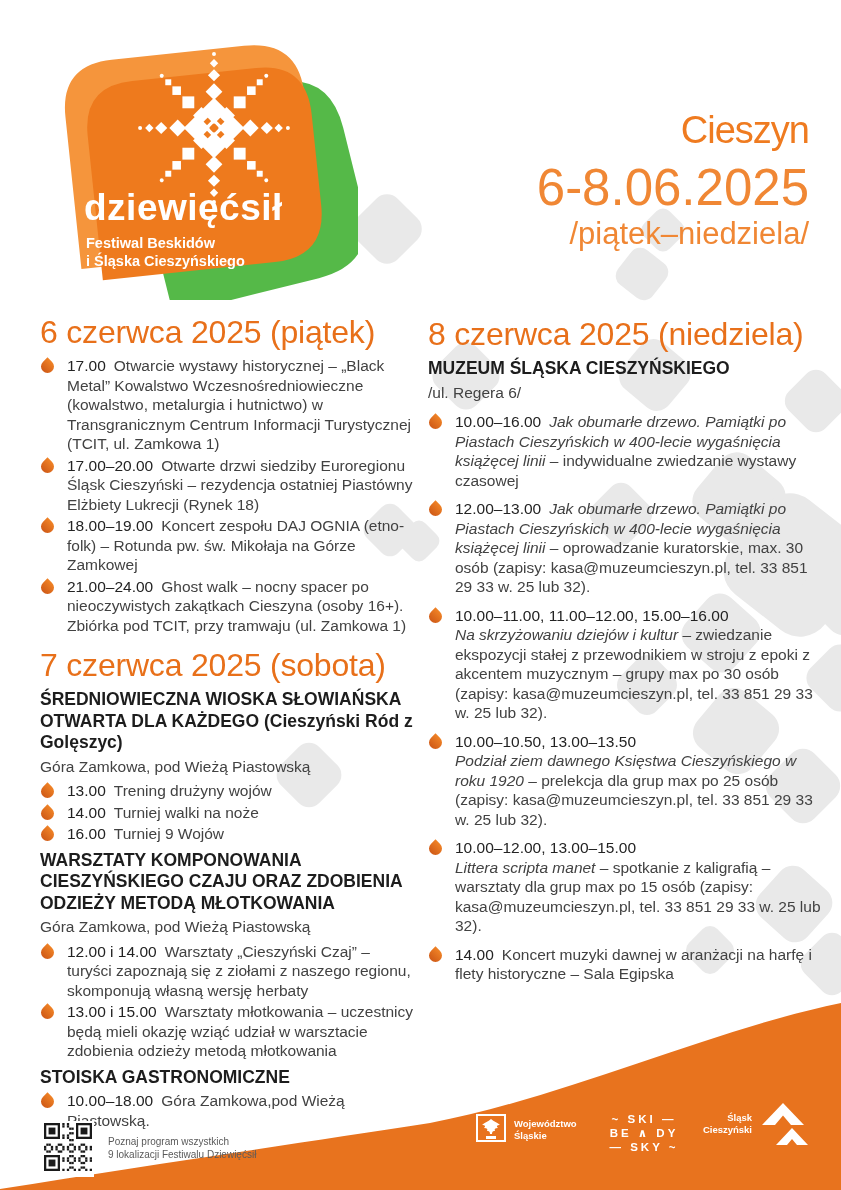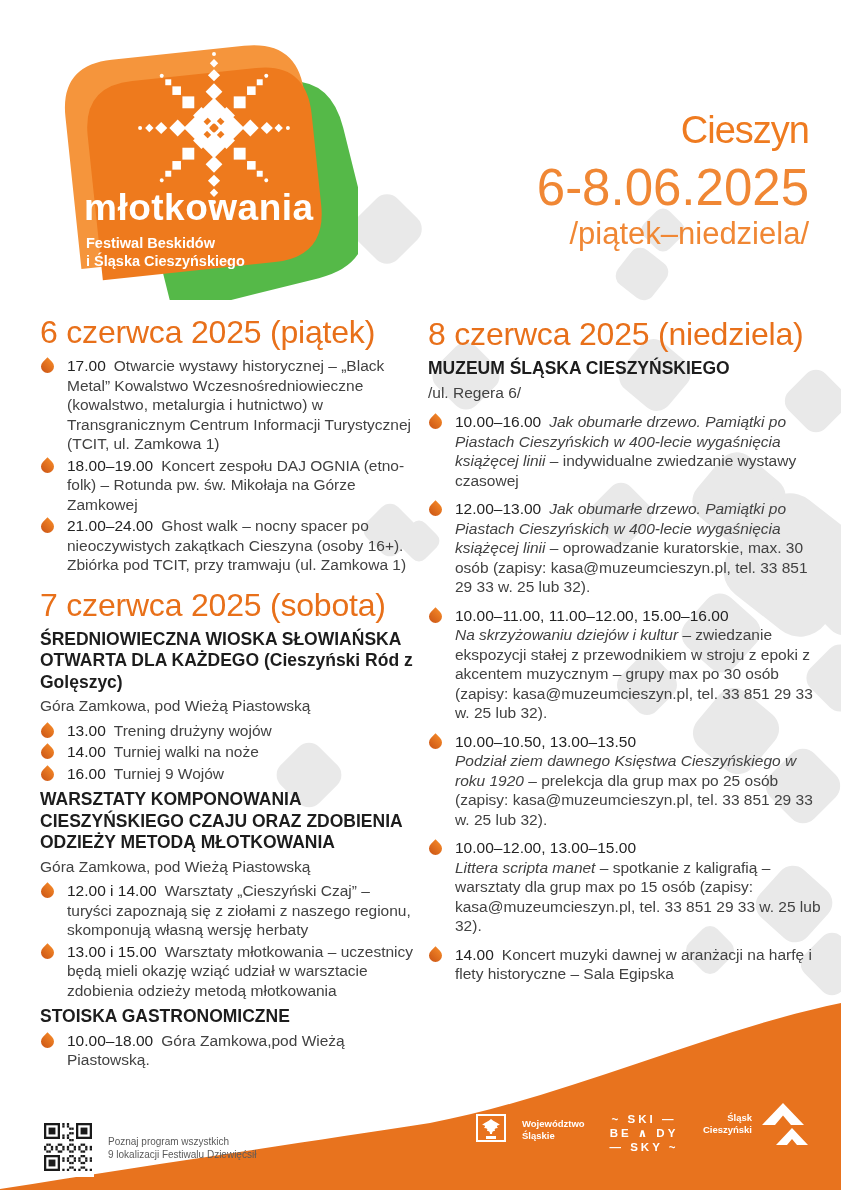--- a/index.html
+++ b/index.html
@@ -38,21 +38,21 @@
   .item em{font-style:italic;}
 
   
   .band{position:absolute;left:0;bottom:0;width:841px;height:200px;z-index:2;}
   .band svg{display:block;}
 
   
   .qr-wrap{position:absolute;left:42px;top:1121px;z-index:4;background:#fff;padding:2px;}
   .qr-caption{position:absolute;left:108px;top:1135px;z-index:4;font-size:10px;line-height:13px;color:#5a5a5a;}
   .partner{position:absolute;z-index:4;color:#fff;}
-  .p-wojewodztwo{left:476px;top:1114px;display:flex;align-items:center;gap:16px;}
+  .p-wojewodztwo{left:476px;top:1114px;display:flex;align-items:center;gap:8px;}
   .p-woj-label{font-size:9.5px;font-weight:700;line-height:12px;}
   .p-beskidy{left:596px;top:1112px;width:96px;text-align:center;font-size:11.5px;font-weight:700;line-height:14px;letter-spacing:3px;}
   .p-slask{left:700px;top:1100px;display:flex;align-items:center;gap:8px;}
   .p-slask-label{font-size:9.5px;font-weight:700;line-height:12px;text-align:right;width:52px;}
 </style>
 </head>
 <body>
 
 <div class="page">
 
@@ -110,37 +110,38 @@
           <rect x="-40" y="-14" width="28" height="28" transform="rotate(45 -26 0)"></rect>
           <rect x="12" y="-14" width="28" height="28" transform="rotate(45 26 0)"></rect>
           <rect x="-28" y="-28" width="18" height="18" transform="rotate(45 -19 -19)"></rect>
           <rect x="10" y="-28" width="18" height="18" transform="rotate(45 19 -19)"></rect>
           <rect x="-28" y="10" width="18" height="18" transform="rotate(45 -19 19)"></rect>
           <rect x="10" y="10" width="18" height="18" transform="rotate(45 19 19)"></rect>
           <rect x="-8" y="-8" width="16" height="16" transform="rotate(45 0 0)" fill="none" stroke="#ffffff" stroke-width="5"></rect>
         </g>
       </g>
     </svg>
-    <div class="logo-brand">młotkowania</div>
+    <div class="logo-brand">dziewięćsił</div>
     <div class="logo-sub">
       <div>Festiwal Beskidów</div>
       <div>i Śląska Cieszyńskiego</div>
     </div>
   </div>
 
   <div class="titleblock">
     <div class="city">Cieszyn</div>
     <div class="dates">6-8.06.2025</div>
     <div class="days">/piątek–niedziela/</div>
   </div>
 
   <div class="col col-left">
     <h2 class="day-heading">6 czerwca 2025 (piątek)</h2>
     <div id="friday-items">
         <div class="item"><span class="bullet"></span><strong>17.00</strong>Otwarcie wystawy historycznej – „Black Metal” Kowalstwo Wczesnośredniowieczne (kowalstwo, metalurgia i hutnictwo) w Transgranicznym Centrum Informacji Turystycznej (TCIT, ul. Zamkowa 1)</div>
+        <div class="item"><span class="bullet"></span><strong>17.00–20.00</strong>Otwarte drzwi siedziby Euroregionu Śląsk Cieszyński – rezydencja ostatniej Piastówny Elżbiety Lukrecji (Rynek 18)</div>
         <div class="item"><span class="bullet"></span><strong>18.00–19.00</strong>Koncert zespołu DAJ OGNIA (etno-folk) – Rotunda pw. św. Mikołaja na Górze Zamkowej</div>
         <div class="item"><span class="bullet"></span><strong>21.00–24.00</strong>Ghost walk – nocny spacer po nieoczywistych zakątkach Cieszyna (osoby 16+). Zbiórka pod TCIT, przy tramwaju (ul. Zamkowa 1)</div>
       </div>
     <h2 class="day-heading mt">7 czerwca 2025 (sobota)</h2>
     <div id="saturday-sections">
         <div class="sub-title">ŚREDNIOWIECZNA WIOSKA SŁOWIAŃSKA OTWARTA DLA KAŻDEGO (Cieszyński Ród z Golęszyc)</div>
         <div class="location">Góra Zamkowa, pod Wieżą Piastowską</div>
         <div class="item"><span class="bullet"></span><strong>13.00</strong>Trening drużyny wojów</div>
         <div class="item"><span class="bullet"></span><strong>14.00</strong>Turniej walki na noże</div>
         <div class="item"><span class="bullet"></span><strong>16.00</strong>Turniej 9 Wojów</div>

